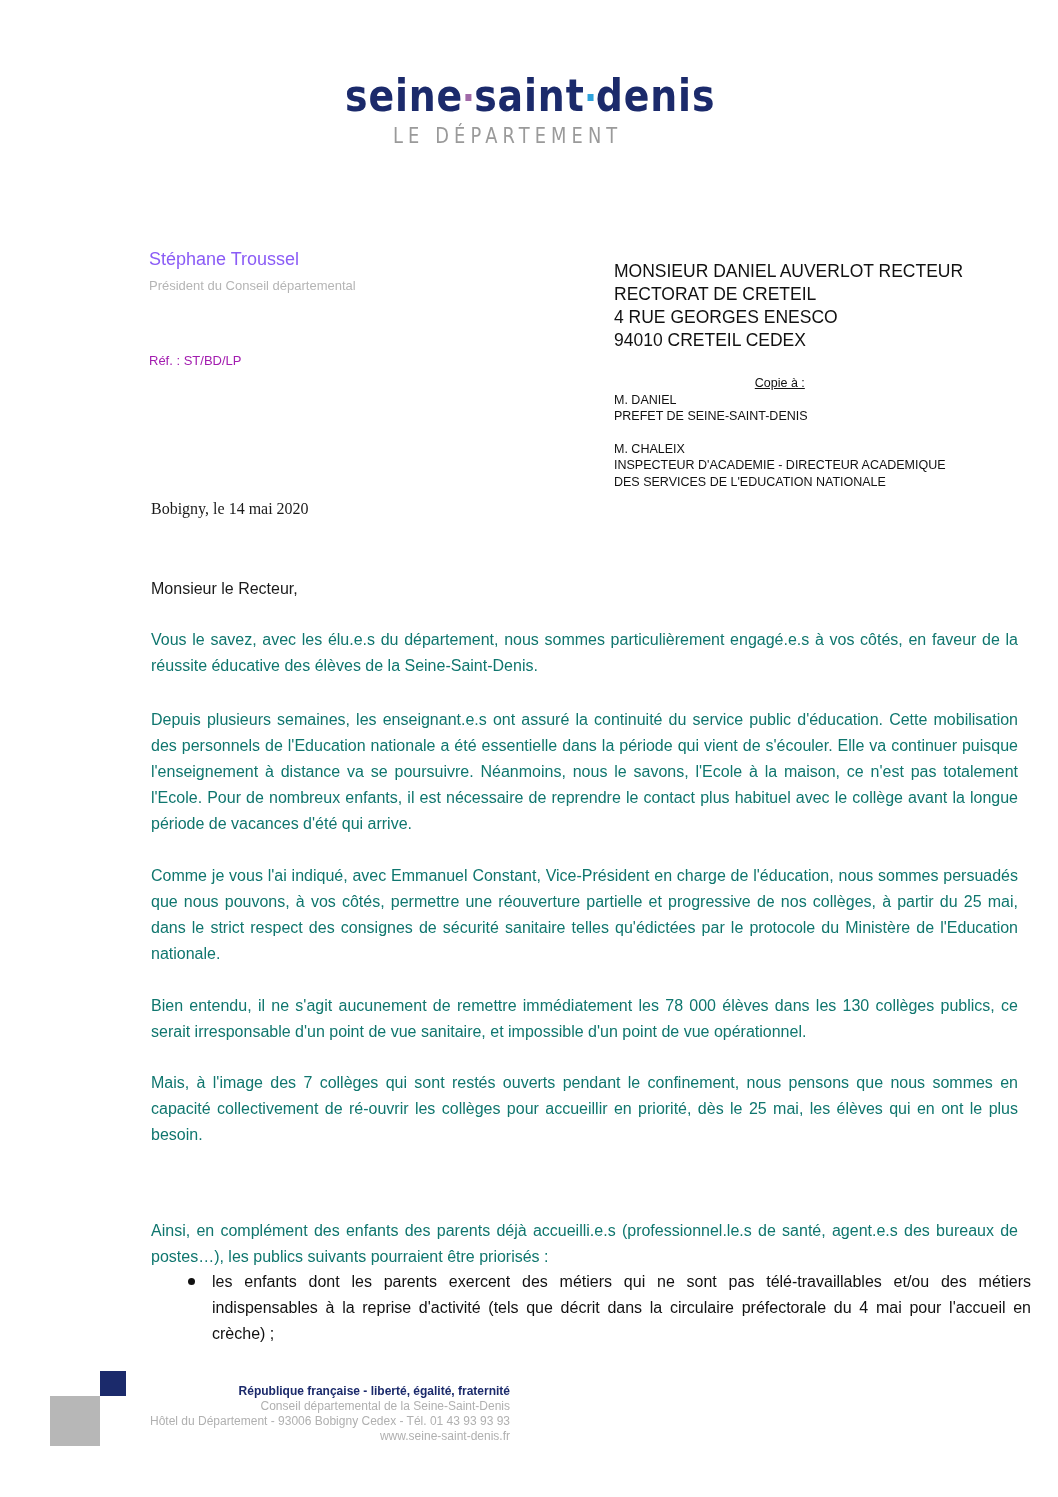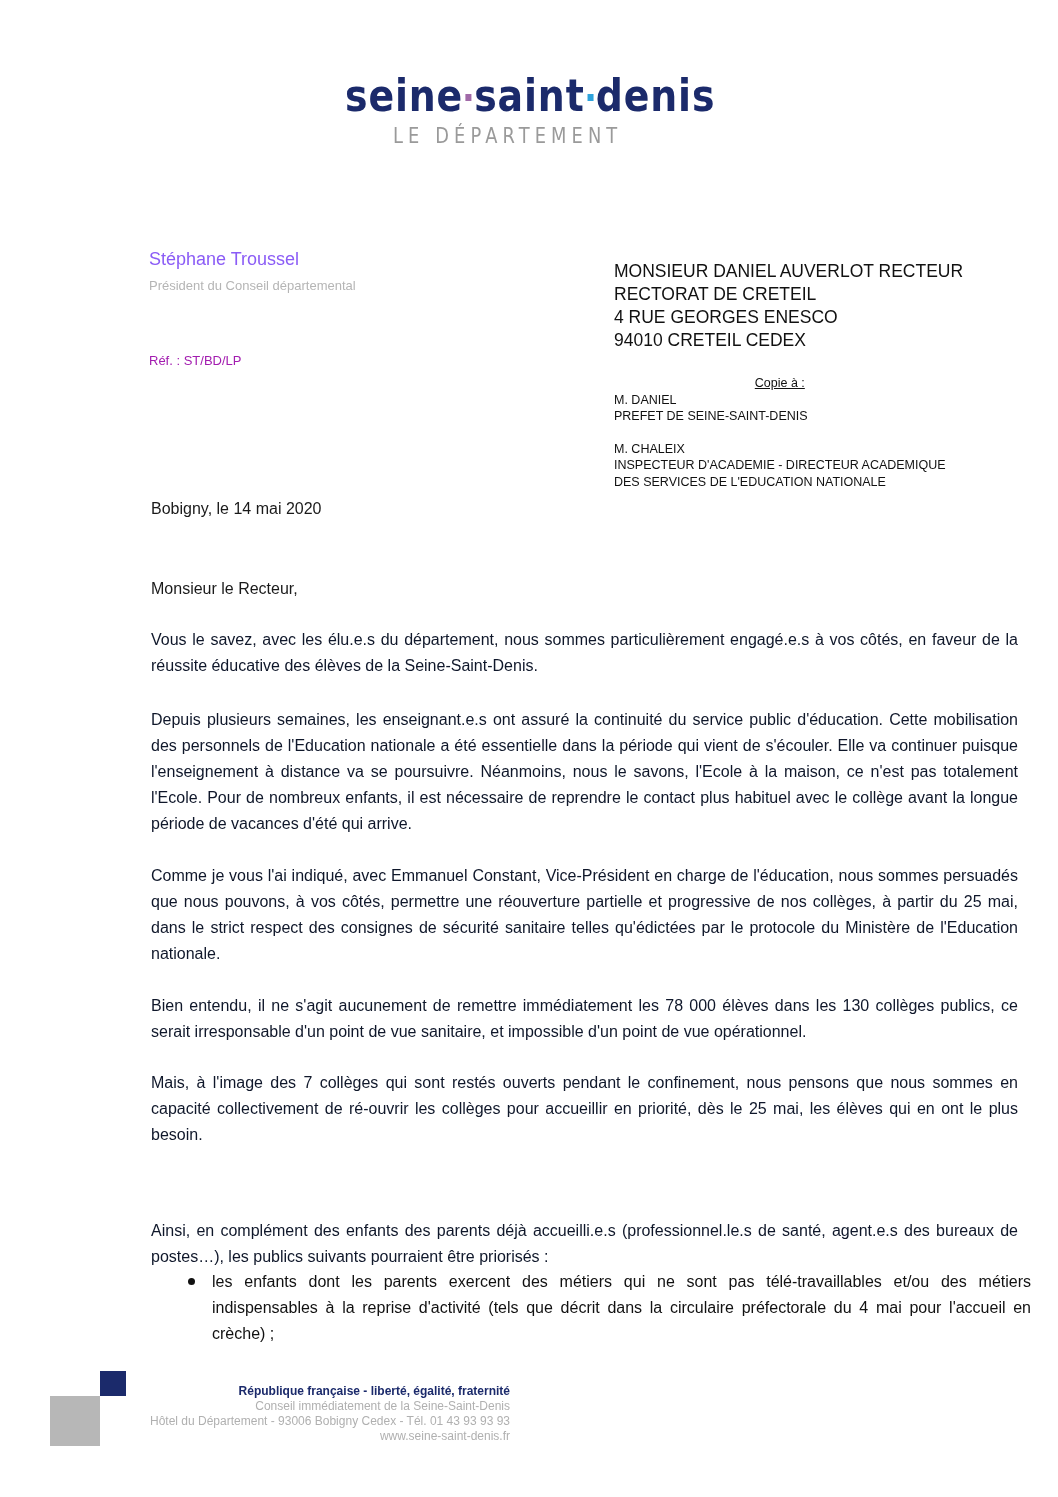--- a/index.html
+++ b/index.html
@@ -21,23 +21,23 @@
   .sender-title { left: 149px; top: 278px; font-size: 13px; color: #b5b5b5; }
   .ref { left: 149px; top: 353px; font-size: 13px; color: #a21caf; }
 
   
   .recipient { left: 614px; top: 260px; font-size: 17.5px; line-height: 23px; color: #111; }
   .copy { left: 614px; top: 375px; font-size: 12.5px; line-height: 16.5px; color: #111; }
   .copy .copy-label { text-decoration: underline; text-align: center; }
   .copy .gap { height: 16px; }
 
   
-  .date { left: 151px; top: 500px; font-size: 16px; }
+  .date { left: 151px; top: 500px; font-size: 16px; font-family: Liberation Serif, serif; }
   .salutation { left: 151px; top: 580px; font-size: 16px; }
-  .para { left: 151px; width: 867px; font-size: 16px; line-height: 26px; text-align: justify; color: #0f172a; }
+  .para { left: 151px; width: 867px; font-size: 16px; line-height: 26px; text-align: justify; color: #0f766e; }
   .p1 { top: 627px; }
   .p2 { top: 707px; }
   .p3 { top: 863px; }
   .p4 { top: 993px; }
   .p5 { top: 1070px; }
   .p6 { top: 1177px; margin-top: 41px; }
   .bullet-list { left: 175px; top: 1256px; width: 843px; margin: 13px; padding: 0; list-style: none; }
   .bullet-item { position: relative; padding-left: 24px; font-size: 16px; line-height: 26px; text-align: justify; color: #111; }
   .bullet-dot { position: absolute; left: 0; top: 9px; width: 7px; height: 7px; background: #111; border-radius: 50%; }
 
@@ -92,16 +92,16 @@
   <li class="bullet-item">
     <span class="bullet-dot"></span>
     <span>les enfants dont les parents exercent des métiers qui ne sont pas télé-travaillables et/ou des métiers indispensables à la reprise d'activité (tels que décrit dans la circulaire préfectorale du 4 mai pour l'accueil en crèche) ;</span>
   </li>
 </ul>
 
 <div class="abs foot-navy"></div>
 <div class="abs foot-gray"></div>
 <div class="abs footer-text">
   <div class="f-rep">République française - liberté, égalité, fraternité</div>
-  <div>Conseil immédiatement de la Seine-Saint-Denis</div>
+  <div>Conseil départemental de la Seine-Saint-Denis</div>
   <div>Hôtel du Département - 93006 Bobigny Cedex - Tél. 01 43 93 93 93</div>
   <div>www.seine-saint-denis.fr</div>
 </div>
 
 </body></html>

